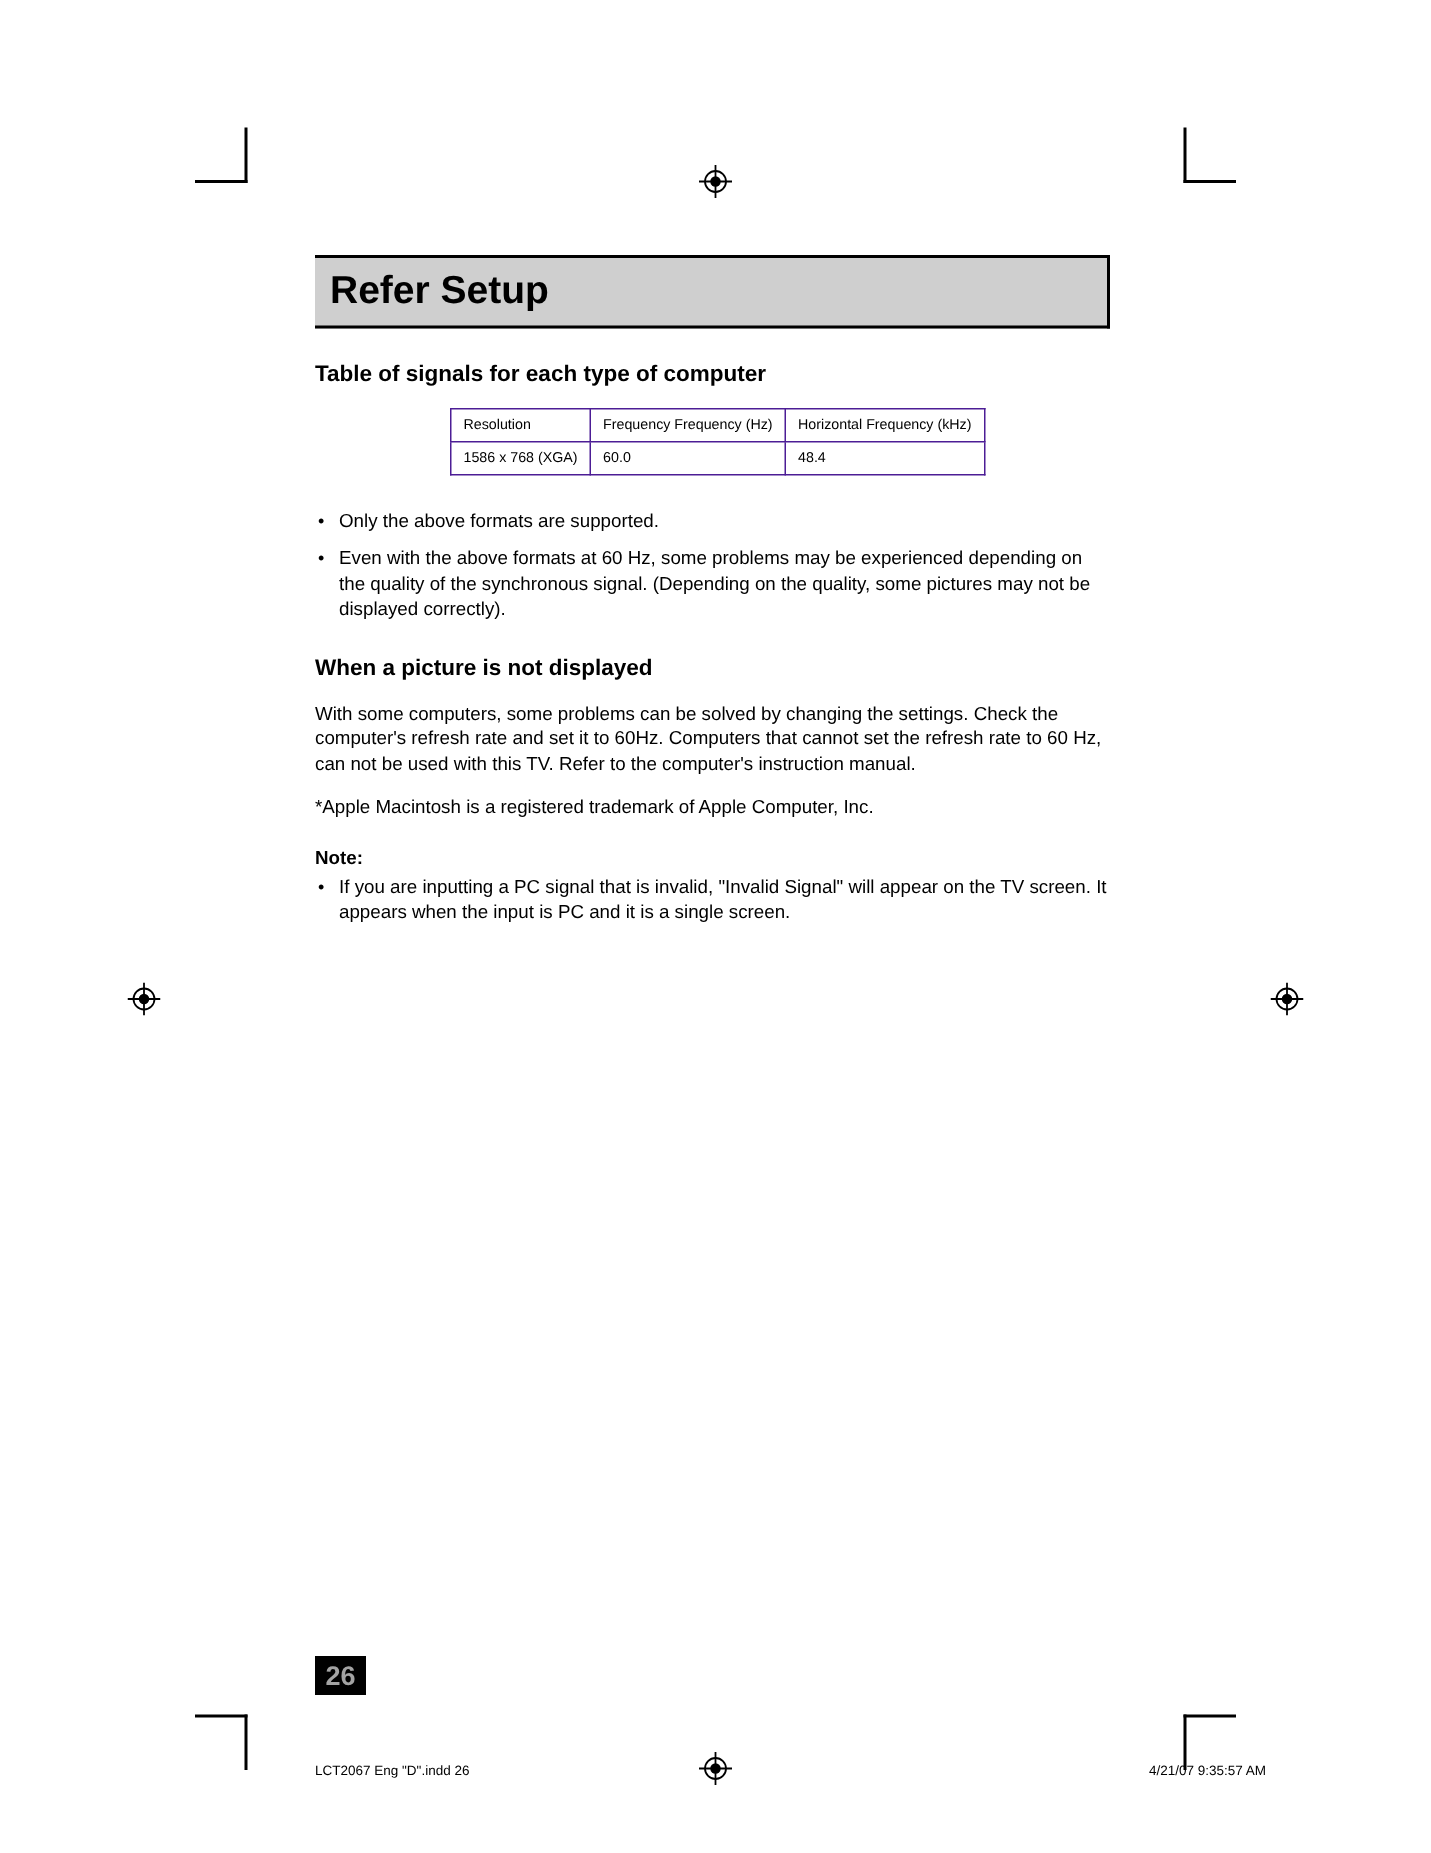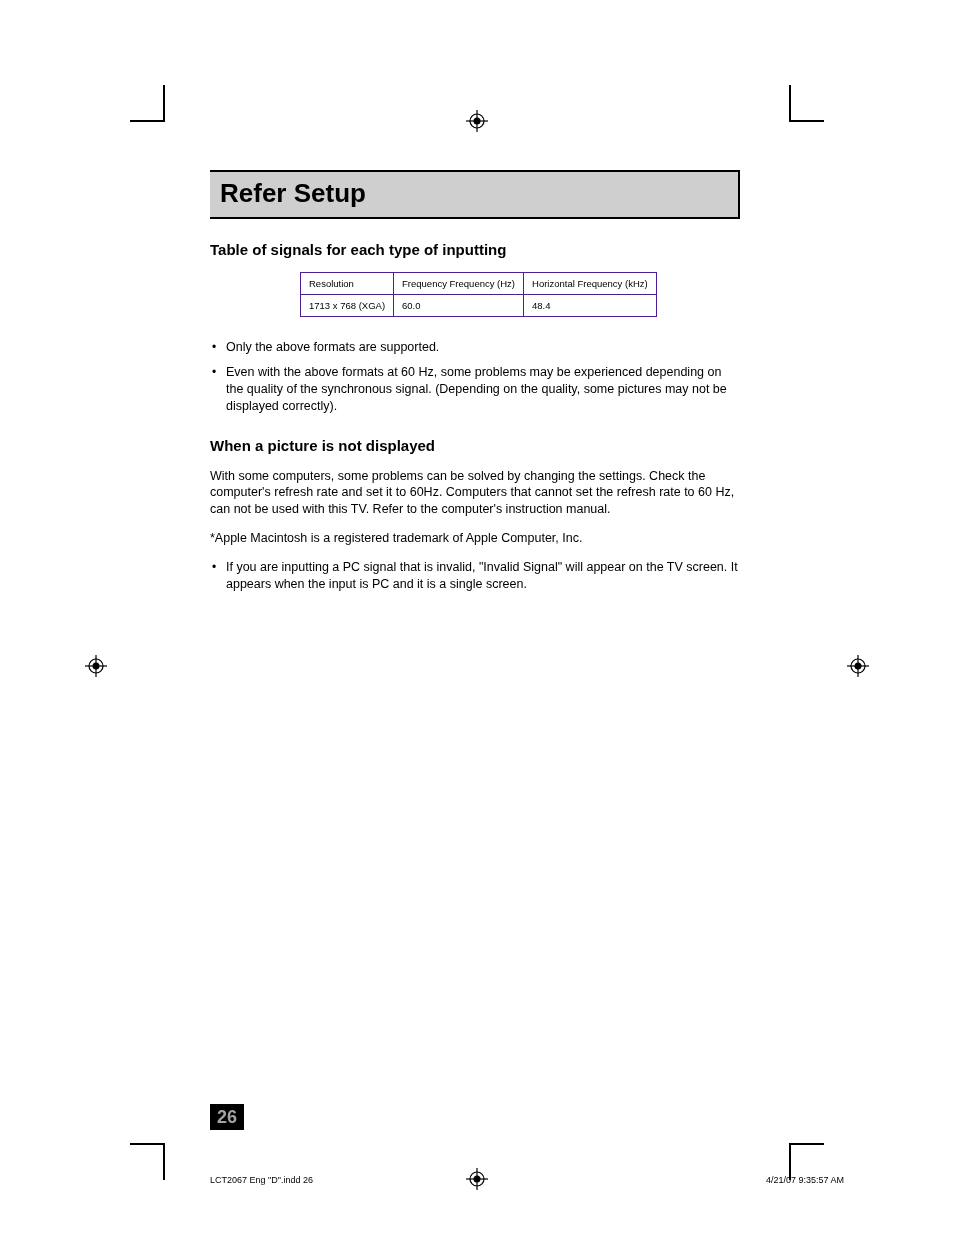--- a/index.html
+++ b/index.html
@@ -191,48 +191,49 @@
         <line x1="0" y1="11" x2="22" y2="11" stroke="#000" stroke-width="1.2"></line>
       </svg>
   </div>
 
   <div class="content">
 
     <div class="title-bar">
       <h1>Refer Setup</h1>
     </div>
 
-    <h2 class="subhead">Table of signals for each type of inputting</h2>
+    <h2 class="subhead">Table of signals for each type of computer</h2>
 
     <table class="sig-table">
       <tbody>
           <tr>
         <th>Resolution</th>
         <th>Frequency Frequency (Hz)</th>
         <th>Horizontal Frequency (kHz)</th>
       </tr>
       <tr>
-        <td>1713 x 768 (XGA)</td>
+        <td>1586 x 768 (XGA)</td>
         <td>60.0</td>
         <td>48.4</td>
       </tr>
     </tbody>
       </table>
 
     <ul class="bullets">
       <li>Only the above formats are supported.</li>
       <li>Even with the above formats at 60 Hz, some problems may be experienced depending on the quality of the synchronous signal.  (Depending on the quality, some pictures may not be displayed correctly).</li>
     </ul>
 
     <h2 class="subhead">When a picture is not displayed</h2>
 
     <p class="body">With some computers, some problems can be solved by changing the settings.  Check the computer's refresh rate and set it to 60Hz.  Computers that cannot set the refresh rate to 60 Hz, can not be used with this TV.  Refer to the computer's instruction manual.</p>
 
     <p class="body">*Apple Macintosh is a registered trademark of Apple Computer, Inc.</p>
 
+    <p class="note-head">Note:</p>
     <ul class="bullets" style="margin-bottom:0;">
       <li>If you are inputting a PC signal that is invalid, "Invalid Signal" will appear on the TV screen.  It appears when the input is PC and it is a single screen.</li>
     </ul>
 
   </div>
 
   <div class="page-number-box">26</div>
 
   <div class="footer-left">LCT2067 Eng "D".indd   26</div>
   <div class="footer-right">4/21/07   9:35:57 AM</div>

